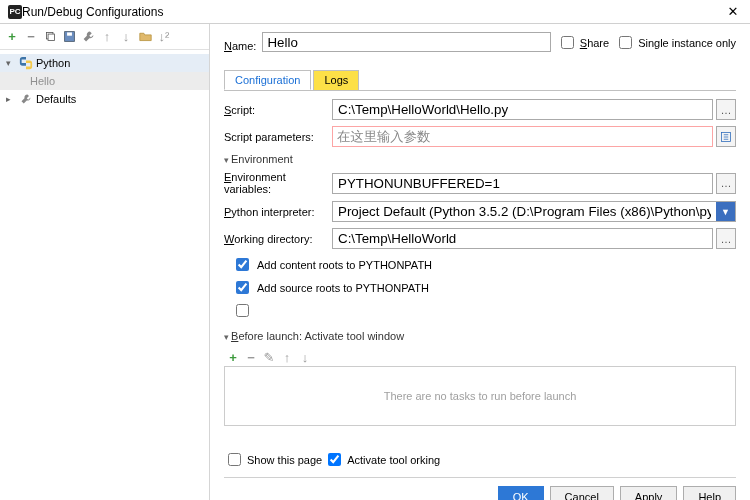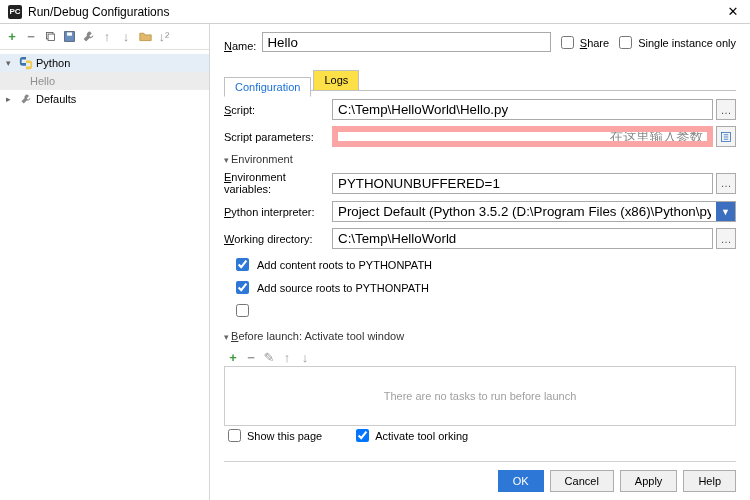--- a/index.html
+++ b/index.html
@@ -19,21 +19,20 @@
     align-items: center;
     padding: 0 8px;
     border-bottom: 1px solid #d0d0d0;
   }
   .tb-icon {
     width: 14px; height: 14px;
     background: #222;
     color: #fff;
     display: flex; align-items: center; justify-content: center;
     font-size: 8px; font-weight: bold;
-    margin-right: 6px;
     border-radius: 2px;
   }
   .tb-title { flex: 1; font-size: 12px; }
   .tb-close { width: 18px; text-align: center; font-size: 13px; }
   .main { display: flex; height: calc(500px - 24px); }
   .left { width: 210px; border-right: 1px solid #d5d5d5; display: flex; flex-direction: column; }
   .toolbar {
     height: 26px;
     display: flex; align-items: center;
     padding: 0 5px;
@@ -56,36 +55,36 @@
   .tree-row.child .lbl { font-style: normal; }
   .right { flex:1; padding: 8px 14px; display:flex; flex-direction:column; }
   .name-row { display:flex; align-items:flex-end; gap:6px; margin-bottom:18px; }
   .name-row label { text-decoration: none; }
   .ul { text-decoration: underline; }
   .name-input { flex:1; height:20px; padding: 1px 4px; border:1px solid #aaa; }
   .chk { display:flex; align-items:center; gap:3px; }
   .chk input { width:13px; height:13px; }
   .tabs { display:flex; border-bottom:1px solid #c0c0c0; }
   .tab { padding: 3px 10px; border:1px solid #c0c0c0; border-bottom:none; margin-right:2px; background:#fde047; cursor:pointer; }
-  .tab.active { background:#fff; color:#1a6fd6; position:relative; top:7px; border-bottom:1px solid #fff; }
+  .tab.active { background:#fff; color:#1a6fd6; position:relative; top:0; border-bottom:1px solid #fff; }
   .form { padding: 8px 0; }
   .frow { display:flex; align-items:center; margin-bottom:6px; }
   .flabel { width: 108px; }
   .finput { flex:1; height:21px; border:1px solid #aaa; padding:1px 5px; background:#fff; }
-  .finput.focus { border:6px solid #fca5a5; padding:0 4px;text-align:right; }
+  .finput.focus { border:1px solid #fca5a5; padding:0 4px; }
   .brsbtn { width:20px; height:21px; margin-left:3px; border:1px solid #aaa; background:#f4f4f4; display:flex; align-items:center; justify-content:center; cursor:pointer; color:#555; }
   .dd { width:20px; height:21px; margin-left:0; border:1px solid #aaa; border-left:none; background:#3c6fbf; color:#fff; display:flex; align-items:center; justify-content:center; font-size:9px; cursor:pointer;}
   .section-head { color:#333; font-size:11px; margin: 4px 0 6px 0; }
   .section-head::before { content:"▾ "; color:#666; font-size:9px; }
   .chkrow { display:flex; align-items:center; gap:5px; margin: 2px 0 4px 8px; }
   .chkrow input { width:13px; height:13px; }
   .chkrow input.ck { accent-color:#2d78d6; }
   .before-toolbar { display:flex; gap:4px; padding: 2px 0 2px 2px; }
   .tasks-box { border:1px solid #ccc; height:60px; display:flex; align-items:center; justify-content:center; color:#a0a0a0; font-size:11px; }
-  .bottom-opts { display:flex; gap:30px; margin-top:0; }
+  .bottom-opts { display:flex; gap:2px; margin-top:24px; }
   .dlg-buttons { display:flex; justify-content:flex-end; gap:6px; padding-top:8px; border-top:1px solid #d0d0d0; margin-top:auto; }
   .btn { height:22px; padding:0 14px; border:1px solid #adadad; background:#f0f0f0; cursor:pointer; display:flex; align-items:center; }
   .btn.primary { background:#2d78d6; color:#fff; border-color:#2d78d6; }
   input::placeholder { color:#888; }
   .muted { color:#999; }
 </style>
 </head>
 <body>
 
 <div class="titlebar">

